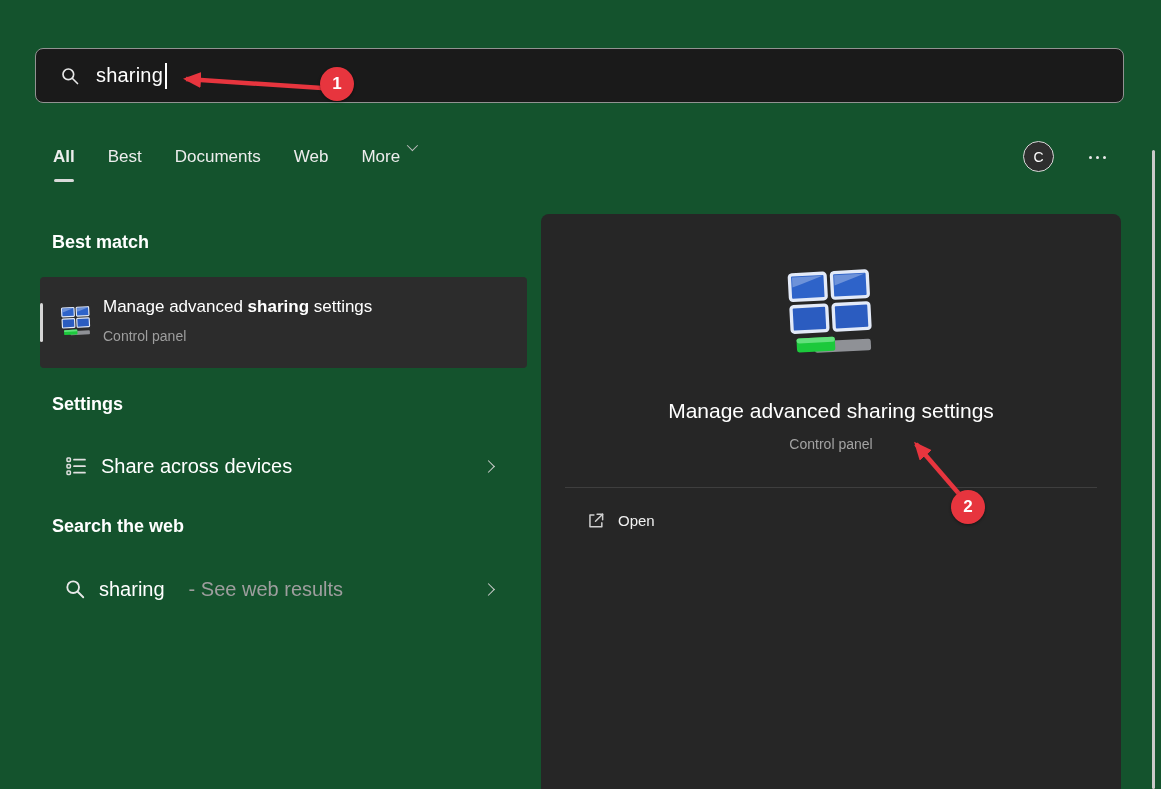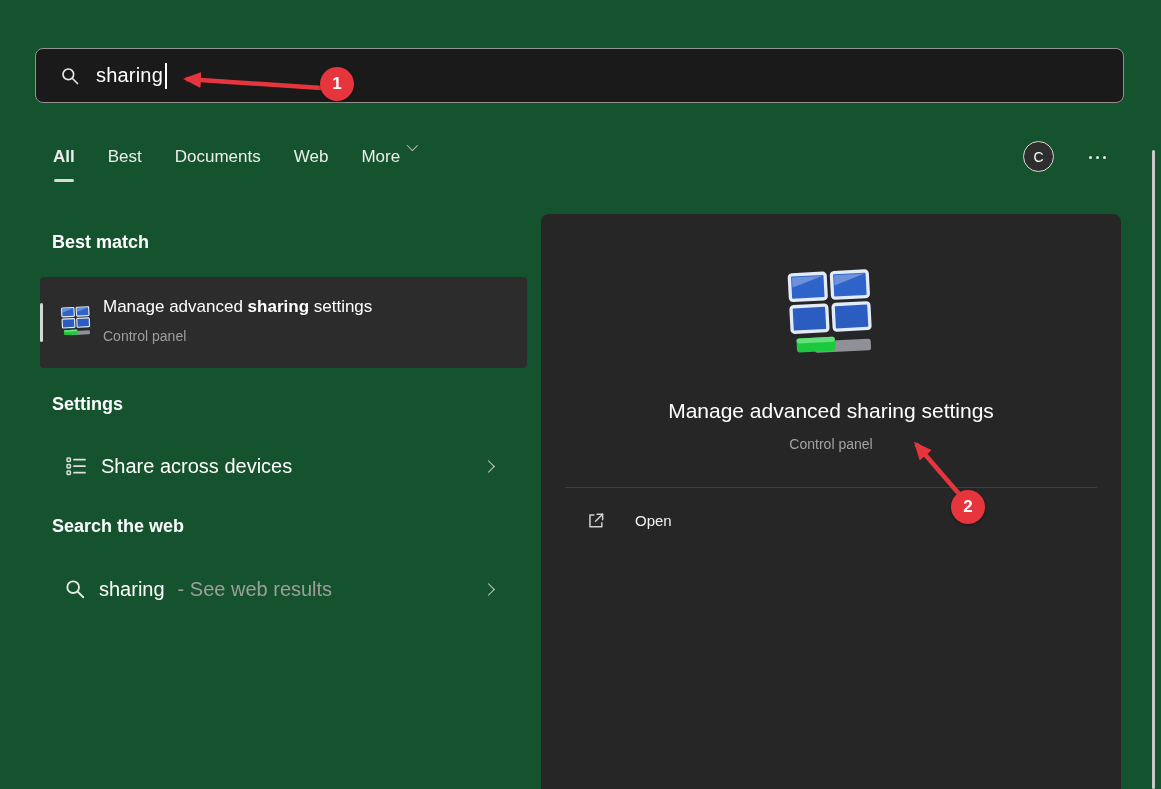--- a/index.html
+++ b/index.html
@@ -70,21 +70,21 @@
   .preview{
     position:absolute; left:541px; top:214px; width:580px; height:575px;
     background:#262626; border-radius:8px 8px 0 0;
     display:flex; flex-direction:column; align-items:center;
   }
   .preview .p-icon{ margin-top:55px; width:92px; height:92px; }
   .preview .p-title{ margin-top:38px; font-size:21px; color:#fff; text-align:center; }
   .preview .p-sub{ margin-top:13px; font-size:14px; color:#a3a3a3; text-align:center; }
   .preview .divider{ margin-top:35px; width:calc(100% - 48px); height:1px; background:#3e3e3e; }
   .preview .action-row{ align-self:flex-start; margin-top:23px; margin-left:45px;
-    display:flex; align-items:center; gap:30px; }
+    display:flex; align-items:center; gap:13px; }
   .preview .action-row .a-label{ font-size:15px; color:#f0f0f0; }
 
   
   .scrollbar{ position:absolute; left:1152px; top:150px; width:3px; height:639px;
     background:#c9c9c9; border-radius:2px; }
 
   
   .badge{
     position:absolute; width:34px; height:34px; border-radius:50%;
     background:#e7353e; color:#fff; font-size:17px; font-weight:700;
@@ -195,21 +195,21 @@
     <span class="chev-right"></span>
   </div>
 
   <div class="section-heading" style="left:52px; top:516px;">Search the web</div>
 
   <div class="row" style="top:560px;">
     <svg class="r-icon" viewBox="0 0 24 24" style="width:22px;height:22px;">
         <use href="#icon-maglass"></use>
       </svg>
     <span class="r-label">sharing</span>
-    <span class="r-label r-muted" style="margin-left:13px;"> - See web results</span>
+    <span class="r-label r-muted" style="margin-left:24px;"> - See web results</span>
     <span class="chev-right"></span>
   </div>
 
   <div class="preview">
     <svg class="p-icon" viewBox="0 0 72 72">
         <use href="#icon-network"></use>
       </svg>
     <div class="p-title">Manage advanced sharing settings</div>
     <div class="p-sub">Control panel</div>
     <div class="divider"></div>

